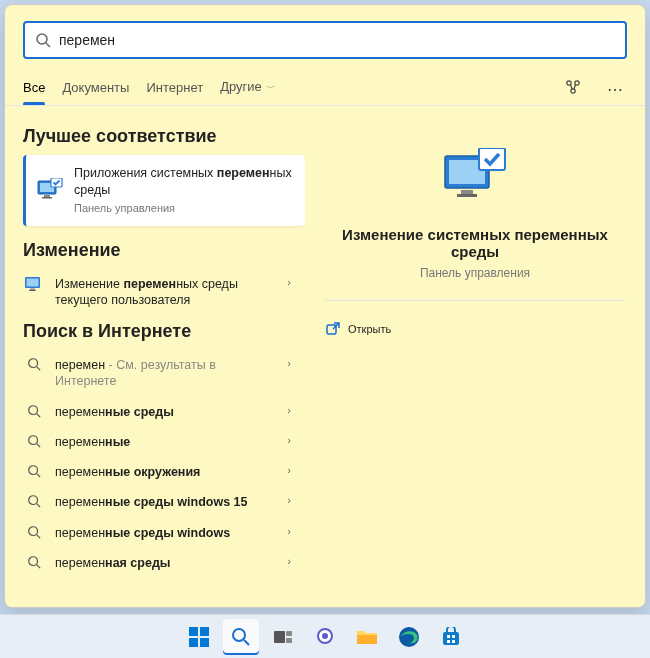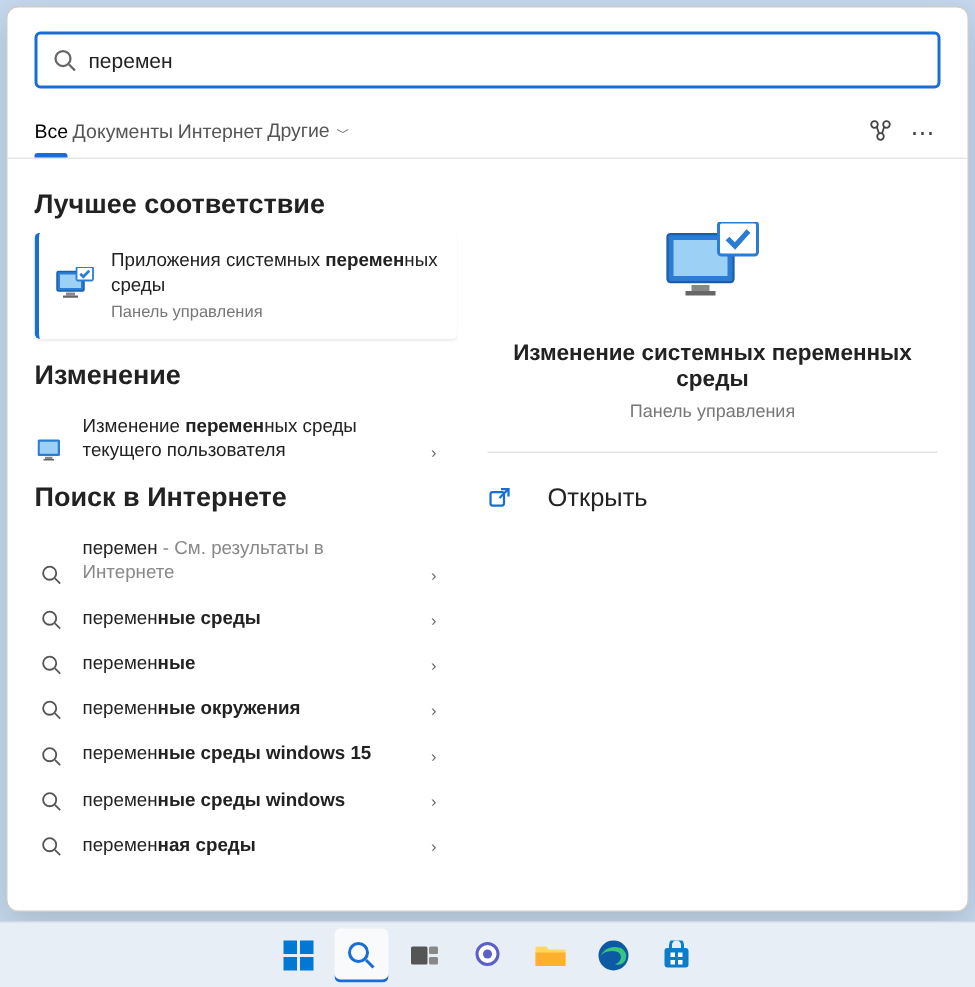--- a/index.html
+++ b/index.html
@@ -1,48 +1,48 @@
 <!DOCTYPE html>
 <html><head>
   <meta charset="utf-8">
   <style>
     * { margin: 0; padding: 0; box-sizing: border-box; font-family: 'Segoe UI', sans-serif; }
     body { width: 650px; height: 658px; background: #c5d8ed; overflow: hidden; position: relative; }
-    .window { position: absolute; top: 4px; left: 4px; right: 4px; bottom: 50px; background: #ffffff; border-radius: 8px; border: 1px solid #ccc; box-shadow: 0 8px 24px rgba(0,0,0,0.15); display: flex; flex-direction: column; }
+    .window { position: absolute; top: 4px; left: 4px; right: 4px; bottom: 50px; background: #fef9c3; border-radius: 8px; border: 1px solid #ccc; box-shadow: 0 8px 24px rgba(0,0,0,0.15); display: flex; flex-direction: column; }
     .search-box { margin: 16px 18px 8px; background: #fff; border: 2px solid #1a6dd4; border-radius: 4px; height: 38px; display: flex; align-items: center; padding: 0 10px; }
     .search-box svg { width: 16px; height: 16px; flex-shrink: 0; }
     .search-input { border: none; outline: none; font-size: 14px; margin-left: 8px; flex: 1; color: #222; }
-    .tabs { display: flex; align-items: center; padding: 6px 18px 0; gap: 3px; border-bottom: 1px solid #e5e5e5; }
+    .tabs { display: flex; align-items: center; padding: 6px 18px 0; gap: 17px; border-bottom: 1px solid #e5e5e5; }
     .tab { font-size: 13px; color: #555; padding: 6px 0 10px; cursor: pointer; position: relative; }
     .tab.active { color: #000; }
     .tab.active::after { content: ''; position: absolute; bottom: 0; left: 0; right: 0; height: 3px; background: #1a6dd4; border-radius: 2px 2px 0 0; }
     .tab .chev { font-size: 9px; margin-left: 2px; }
     .tabs-spacer { flex: 1; }
     .tab-icon { color: #444; cursor: pointer; padding: 4px; }
     .content { display: flex; flex: 1; overflow: hidden; }
     .left { width: 300px; padding: 14px 0 4px 18px; overflow-y: auto; }
     .section-label { font-size: 18px; font-weight: 600; color: #222; margin: 6px 0 8px 0; }
     .best-match { background: #fff; border-radius: 4px; border-left: 3px solid #1a6dd4; padding: 10px 10px; display: flex; align-items: center; gap: 10px; margin-bottom: 14px; box-shadow: 0 1px 2px rgba(0,0,0,0.08); }
     .bm-icon { width: 28px; height: 28px; display: flex; align-items: center; justify-content: center; flex-shrink: 0; }
     .bm-text { font-size: 12.5px; line-height: 1.35; }
     .bm-title { color: #222; }
     .bm-title b { font-weight: 600; }
     .bm-sub { color: #777; font-size: 11px; margin-top: 2px; }
-    .list-item { display: flex; align-items: flex-end; padding: 7px 6px 7px 0; gap: 10px; cursor: pointer; }
+    .list-item { display: flex; align-items: flex-start; padding: 7px 6px 7px 0; gap: 10px; cursor: pointer; }
     .li-icon { width: 22px; display: flex; justify-content: center; flex-shrink: 0; }
     .li-text { font-size: 12.5px; color: #222; flex: 1; line-height: 1.3; }
     .li-text .muted { color: #888; }
     .li-text b { font-weight: 600; }
     .li-chev { color: #666; font-size: 11px; margin-right: 8px; }
     .right { flex: 1; padding: 24px 20px; display: flex; flex-direction: column; align-items: center; }
     .preview-icon { margin-top: 18px; margin-bottom: 18px; }
     .preview-title { font-size: 15px; font-weight: 600; text-align: center; color: #222; margin-bottom: 6px; }
     .preview-sub { font-size: 12px; color: #777; margin-bottom: 20px; }
     .divider { width: 100%; height: 1px; background: #e3e3e3; margin-bottom: 16px; }
-    .action-row { width: 100%; display: flex; align-items: center; gap: 24px; padding: 4px 0; cursor: pointer; font-size: 17px; color: #222; }
+    .action-row { width: 100%; display: flex; align-items: center; gap: 7px; padding: 4px 0; cursor: pointer; font-size: 11px; color: #222; }
     .action-row svg { width: 16px; height: 16px; flex-shrink: 0; }
     .taskbar { position: absolute; bottom: 0; left: 0; right: 0; height: 44px; background: #e8eef6; display: flex; align-items: center; justify-content: center; gap: 6px; border-top: 1px solid #d0d8e4; }
     .tb-item { width: 36px; height: 36px; display: flex; align-items: center; justify-content: center; border-radius: 4px; cursor: pointer; }
     .tb-item.active { background: rgba(255,255,255,0.7); box-shadow: inset 0 -2px 0 #1a6dd4; }
   </style>
 </head>
 <body>
 
 <div class="window">
   <div class="search-box">

